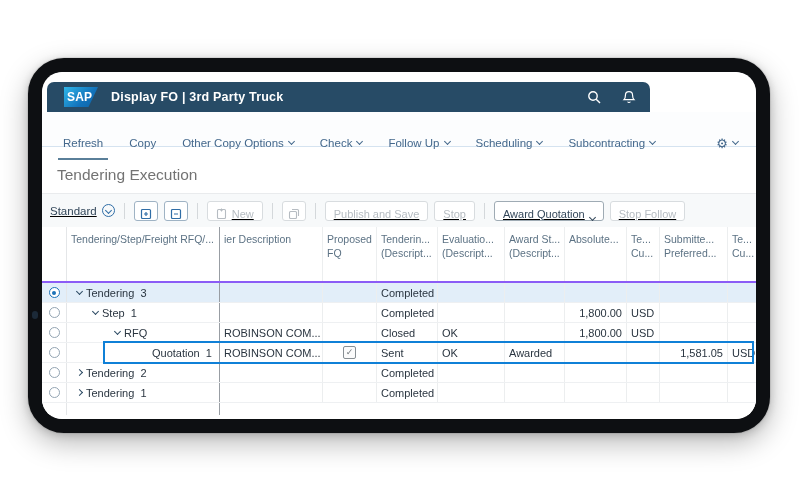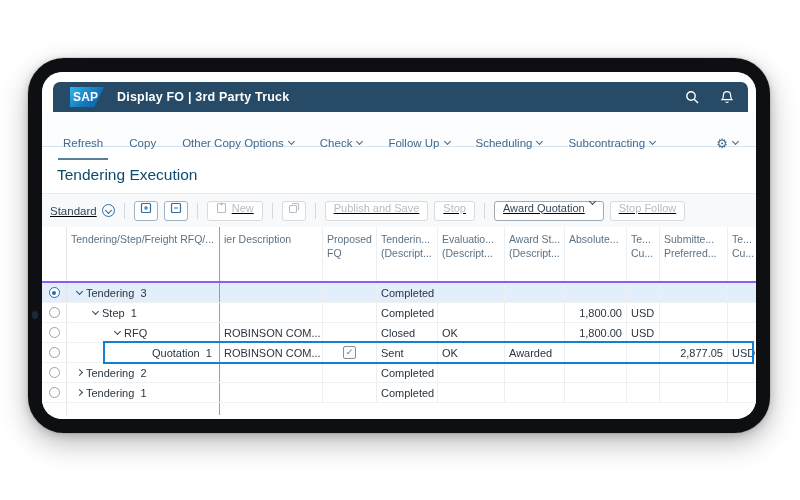--- a/index.html
+++ b/index.html
@@ -12,53 +12,53 @@
   .stage{position:relative;width:800px;height:500px;overflow:hidden;background:#fff;}
 
   
   .tablet{position:absolute;left:28px;top:58px;width:742px;height:375px;
     border:14px solid #0d0f12;border-radius:36px;background:#fff;
     box-shadow:0 0 0 1px rgba(0,0,0,.07),0 10px 28px rgba(0,0,0,.28),0 2px 8px rgba(0,0,0,.16);}
   .camera{position:absolute;left:-10px;top:239px;width:6px;height:8px;border-radius:3px;background:#1c2a38;}
   .screen{position:relative;width:714px;height:347px;border-radius:20px;overflow:hidden;background:#fff;}
 
   
-  .shell{position:absolute;left:11px;top:10px;width:695px;height:30px;background:var(--shell-header-bg);
+  .shell{position:absolute;left:5px;top:10px;width:603px;height:30px;background:var(--shell-header-bg);
     border-radius:7px 7px 0 0;display:flex;align-items:center;padding:0 14px 0 17px;}
   .sap-logo{width:34px;height:20px;background:linear-gradient(135deg,#2fb7ea 0%,#1272ba 62%,#0d63a6 100%);
     clip-path:polygon(0 0,100% 0,72% 100%,0 100%);display:flex;align-items:center;}
   .sap-logo span{color:#fff;font-weight:700;font-size:12px;letter-spacing:.2px;padding-left:3px;}
   .shell-title{color:#fff;font-size:12.5px;font-weight:700;margin-left:13px;letter-spacing:.2px;}
   .shell-icons{margin-left:auto;display:flex;align-items:center;gap:21px;}
   .shell-icons svg{display:block;cursor:pointer;}
 
   
   .menubar{position:absolute;left:0;top:40px;width:714px;height:35px;background:#fcfdfe;
     border-bottom:1px solid #d5e3f0;display:flex;align-items:center;gap:26px;padding:0 18px 0 21px;}
   .menu-item{position:relative;color:var(--menu-text);font-size:11.5px;white-space:nowrap;cursor:pointer;
     display:flex;align-items:center;gap:5px;height:100%;margin-top:28px;}
   .menu-item.selected::after{content:"";position:absolute;left:-5px;right:-5px;bottom:0;height:2.5px;background:var(--refresh-underline);}
   .chev{display:inline-block;width:5px;height:5px;border-right:1.4px solid currentColor;border-bottom:1.4px solid currentColor;
     transform:rotate(45deg);margin-top:-3px;}
   .menu-spacer{flex:1;}
   .gear-glyph{font-size:13px;line-height:1;}
 
   
-  .section-title{position:absolute;left:15px;top:94px;font-size:15.5px;color:#0c4a6e;}
+  .section-title{position:absolute;left:15px;top:94px;font-size:15.5px;color:#737373;}
 
   
   .tbl-toolbar{position:absolute;left:0;top:121px;width:714px;height:34px;background:#f7f9fa;
     border-top:1px solid #e9ebed;display:flex;align-items:center;gap:6px;padding:0 8px;text-decoration:underline;}
   .variant{display:flex;align-items:center;gap:5px;color:#33475a;font-size:11.5px;cursor:pointer;}
   .vchev{width:13px;height:13px;border:1px solid var(--icon-blue);border-radius:50%;position:relative;}
   .vchev::after{content:"";position:absolute;left:3.5px;top:3px;width:4px;height:4px;
     border-right:1.4px solid var(--icon-blue);border-bottom:1.4px solid var(--icon-blue);transform:rotate(45deg);}
   .tsep{width:1px;height:16px;background:#d4d8db;margin:0 3px;}
   .tb-btn{height:20px;border:1px solid #d8dcdf;border-radius:3px;background:#fff;color:var(--disabled-text);
-    font-size:11px;padding:0 8px;display:inline-flex;align-items:flex-start;gap:5px;font-family:inherit;white-space:nowrap;}
+    font-size:11px;padding:0 8px;display:inline-flex;align-items:flex-end;gap:5px;font-family:inherit;white-space:nowrap;}
   .tb-btn.enabled{border-color:#9fabb4;color:#33475a;cursor:pointer;}
   .icon-btn{width:24px;padding:0;justify-content:center;}
   .icon-btn.blue{border-color:#9fb3c4;cursor:pointer;}
 
   
   .table{position:absolute;left:0;top:155px;width:714px;background:#fff;}
   .grid{display:grid;grid-template-columns:25px 153px 103px 54px 61px 67px 60px 62px 33px 68px 28px;}
   .c{display:flex;align-items:center;padding:0 4px;border-right:1px solid #eceeef;overflow:hidden;
     font-size:11px;color:var(--cell-text);white-space:nowrap;}
   .c:last-child{border-right:none;}
@@ -308,21 +308,21 @@
             </div>
           <div class="c">ROBINSON COM...</div>
           <div class="c" style="justify-content:center;">
               <span class="cb checked"></span>
             </div>
           <div class="c">Sent</div>
           <div class="c">OK</div>
           <div class="c">Awarded</div>
           <div class="c num"></div>
           <div class="c"></div>
-          <div class="c num">2,877.05</div>
+          <div class="c num">1,581.05</div>
           <div class="c">USD</div>
         </div>
 
         <div class="grid trow">
           <div class="c csel">
               <span class="radio"></span>
             </div>
           <div class="c div1 tree lv1">
               <span class="tchev closed"></span>
               <span class="tlabel">Tendering  2</span>

